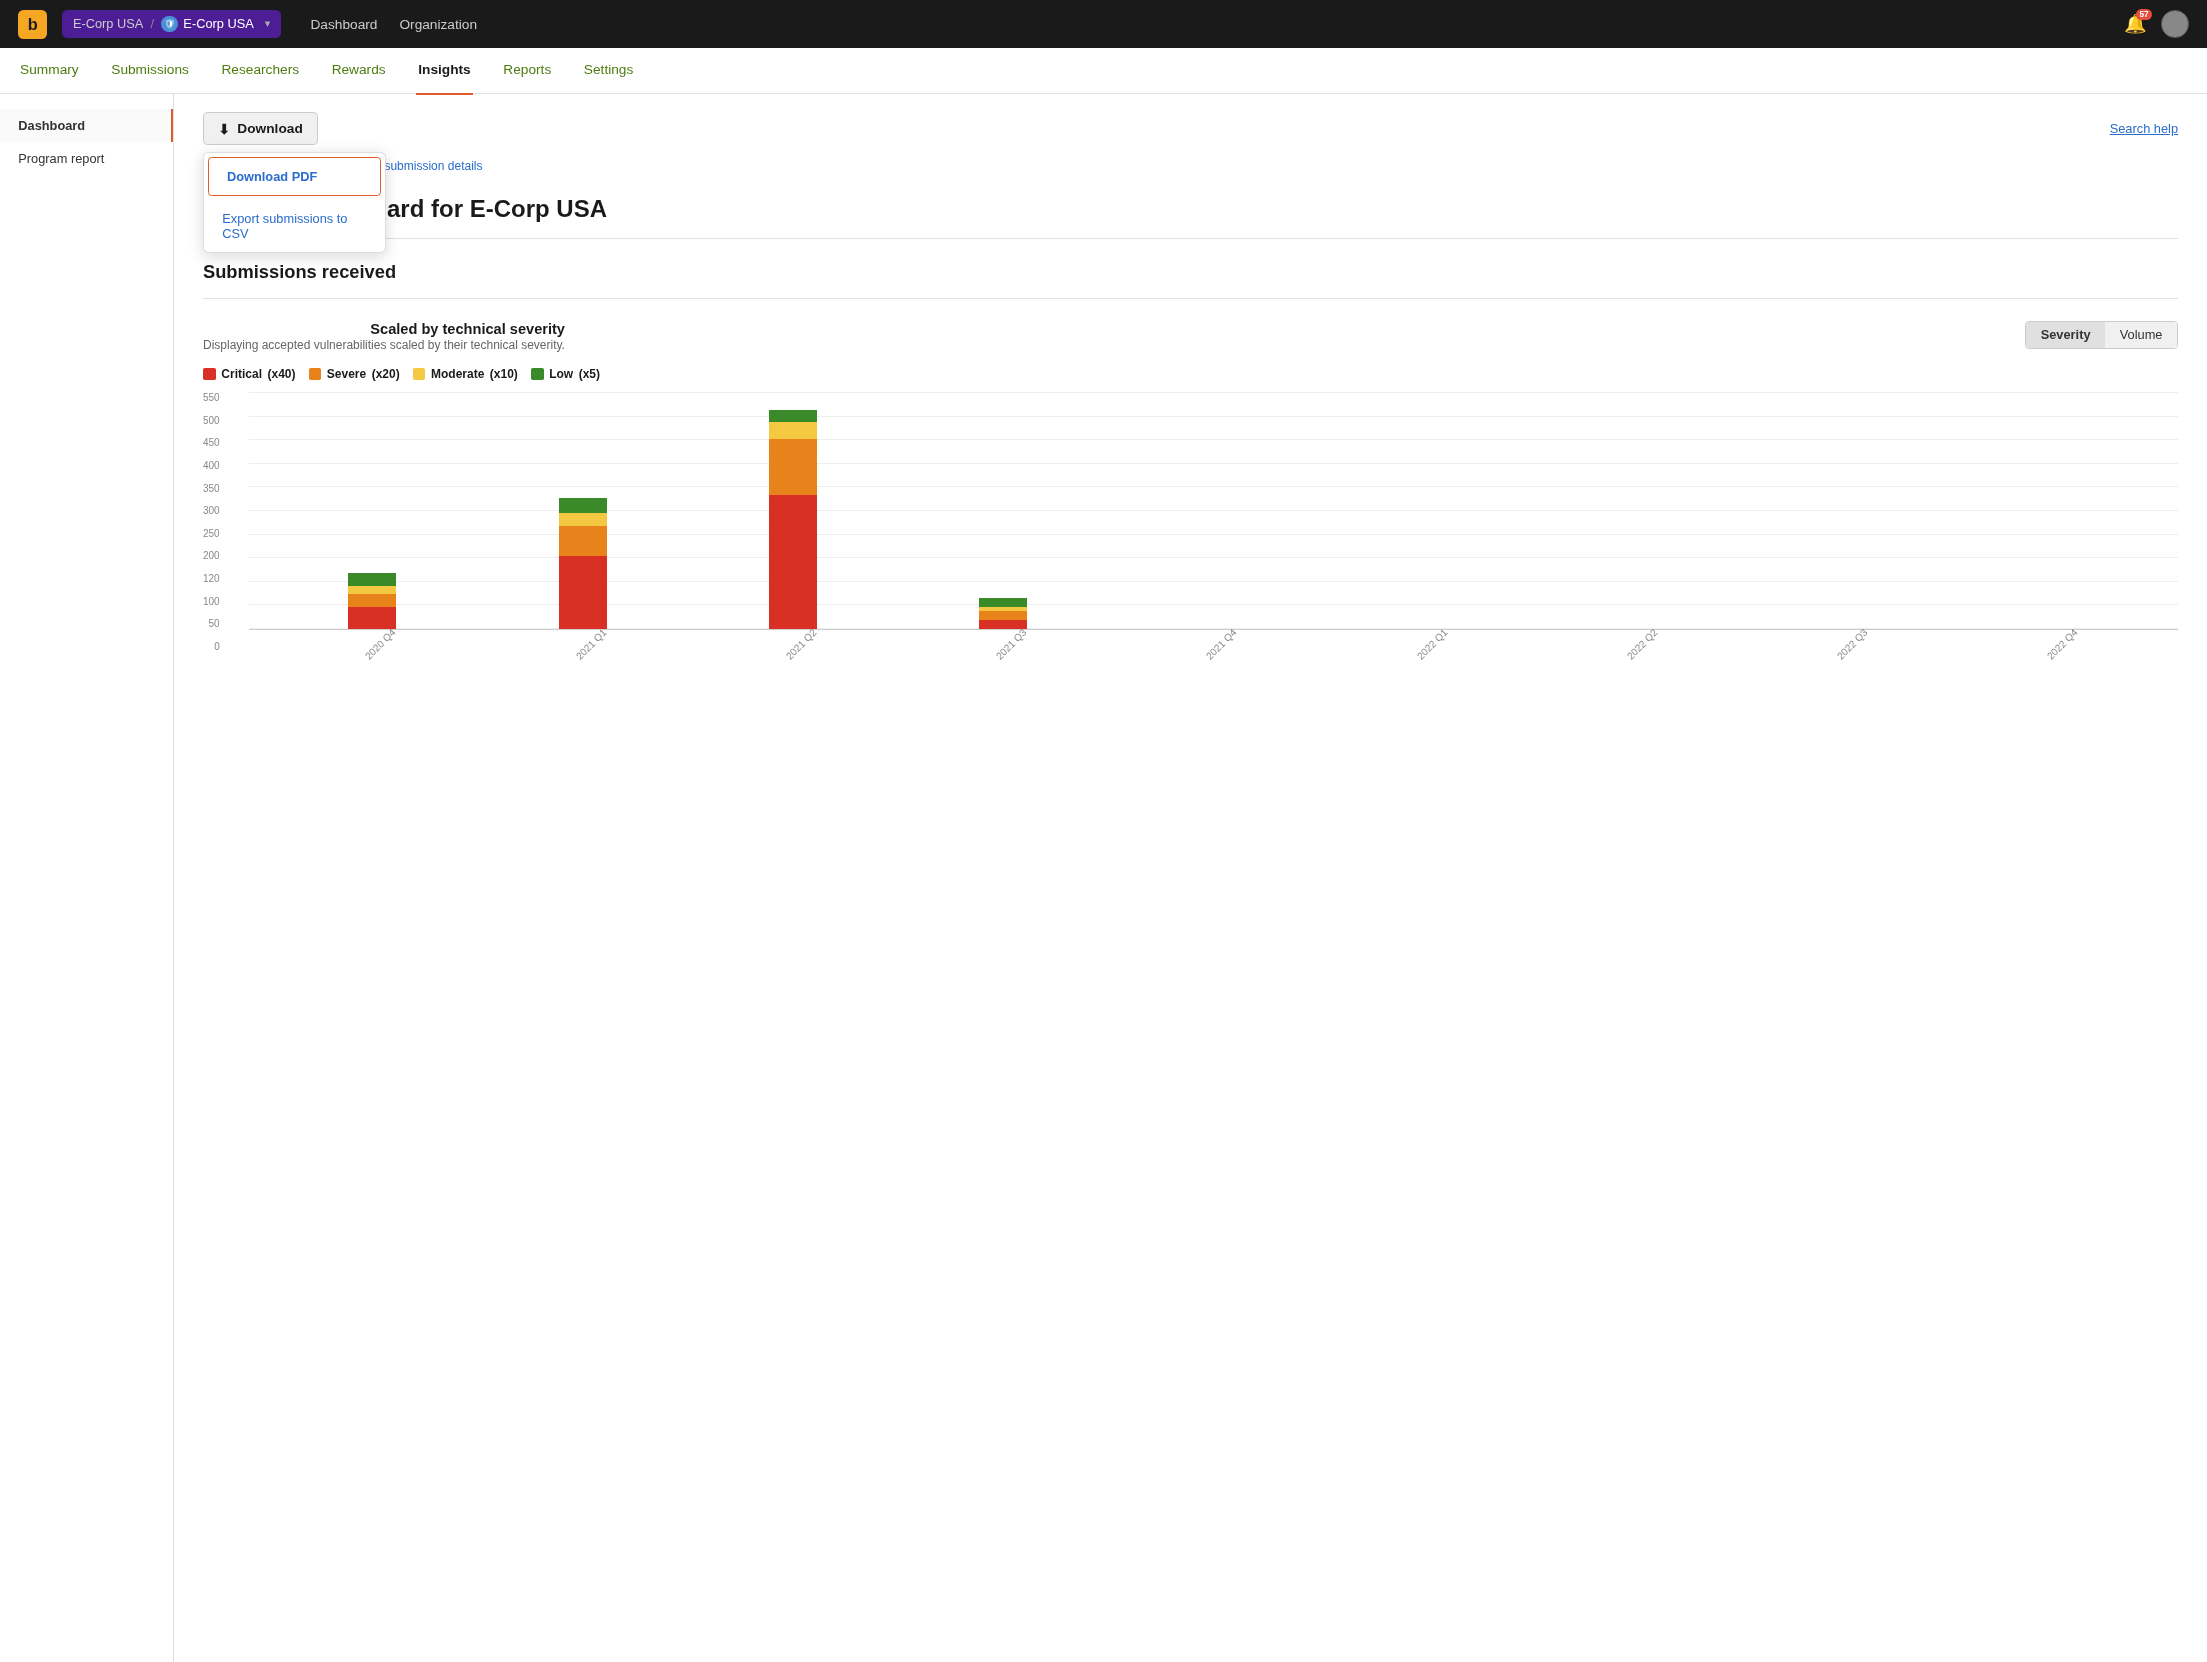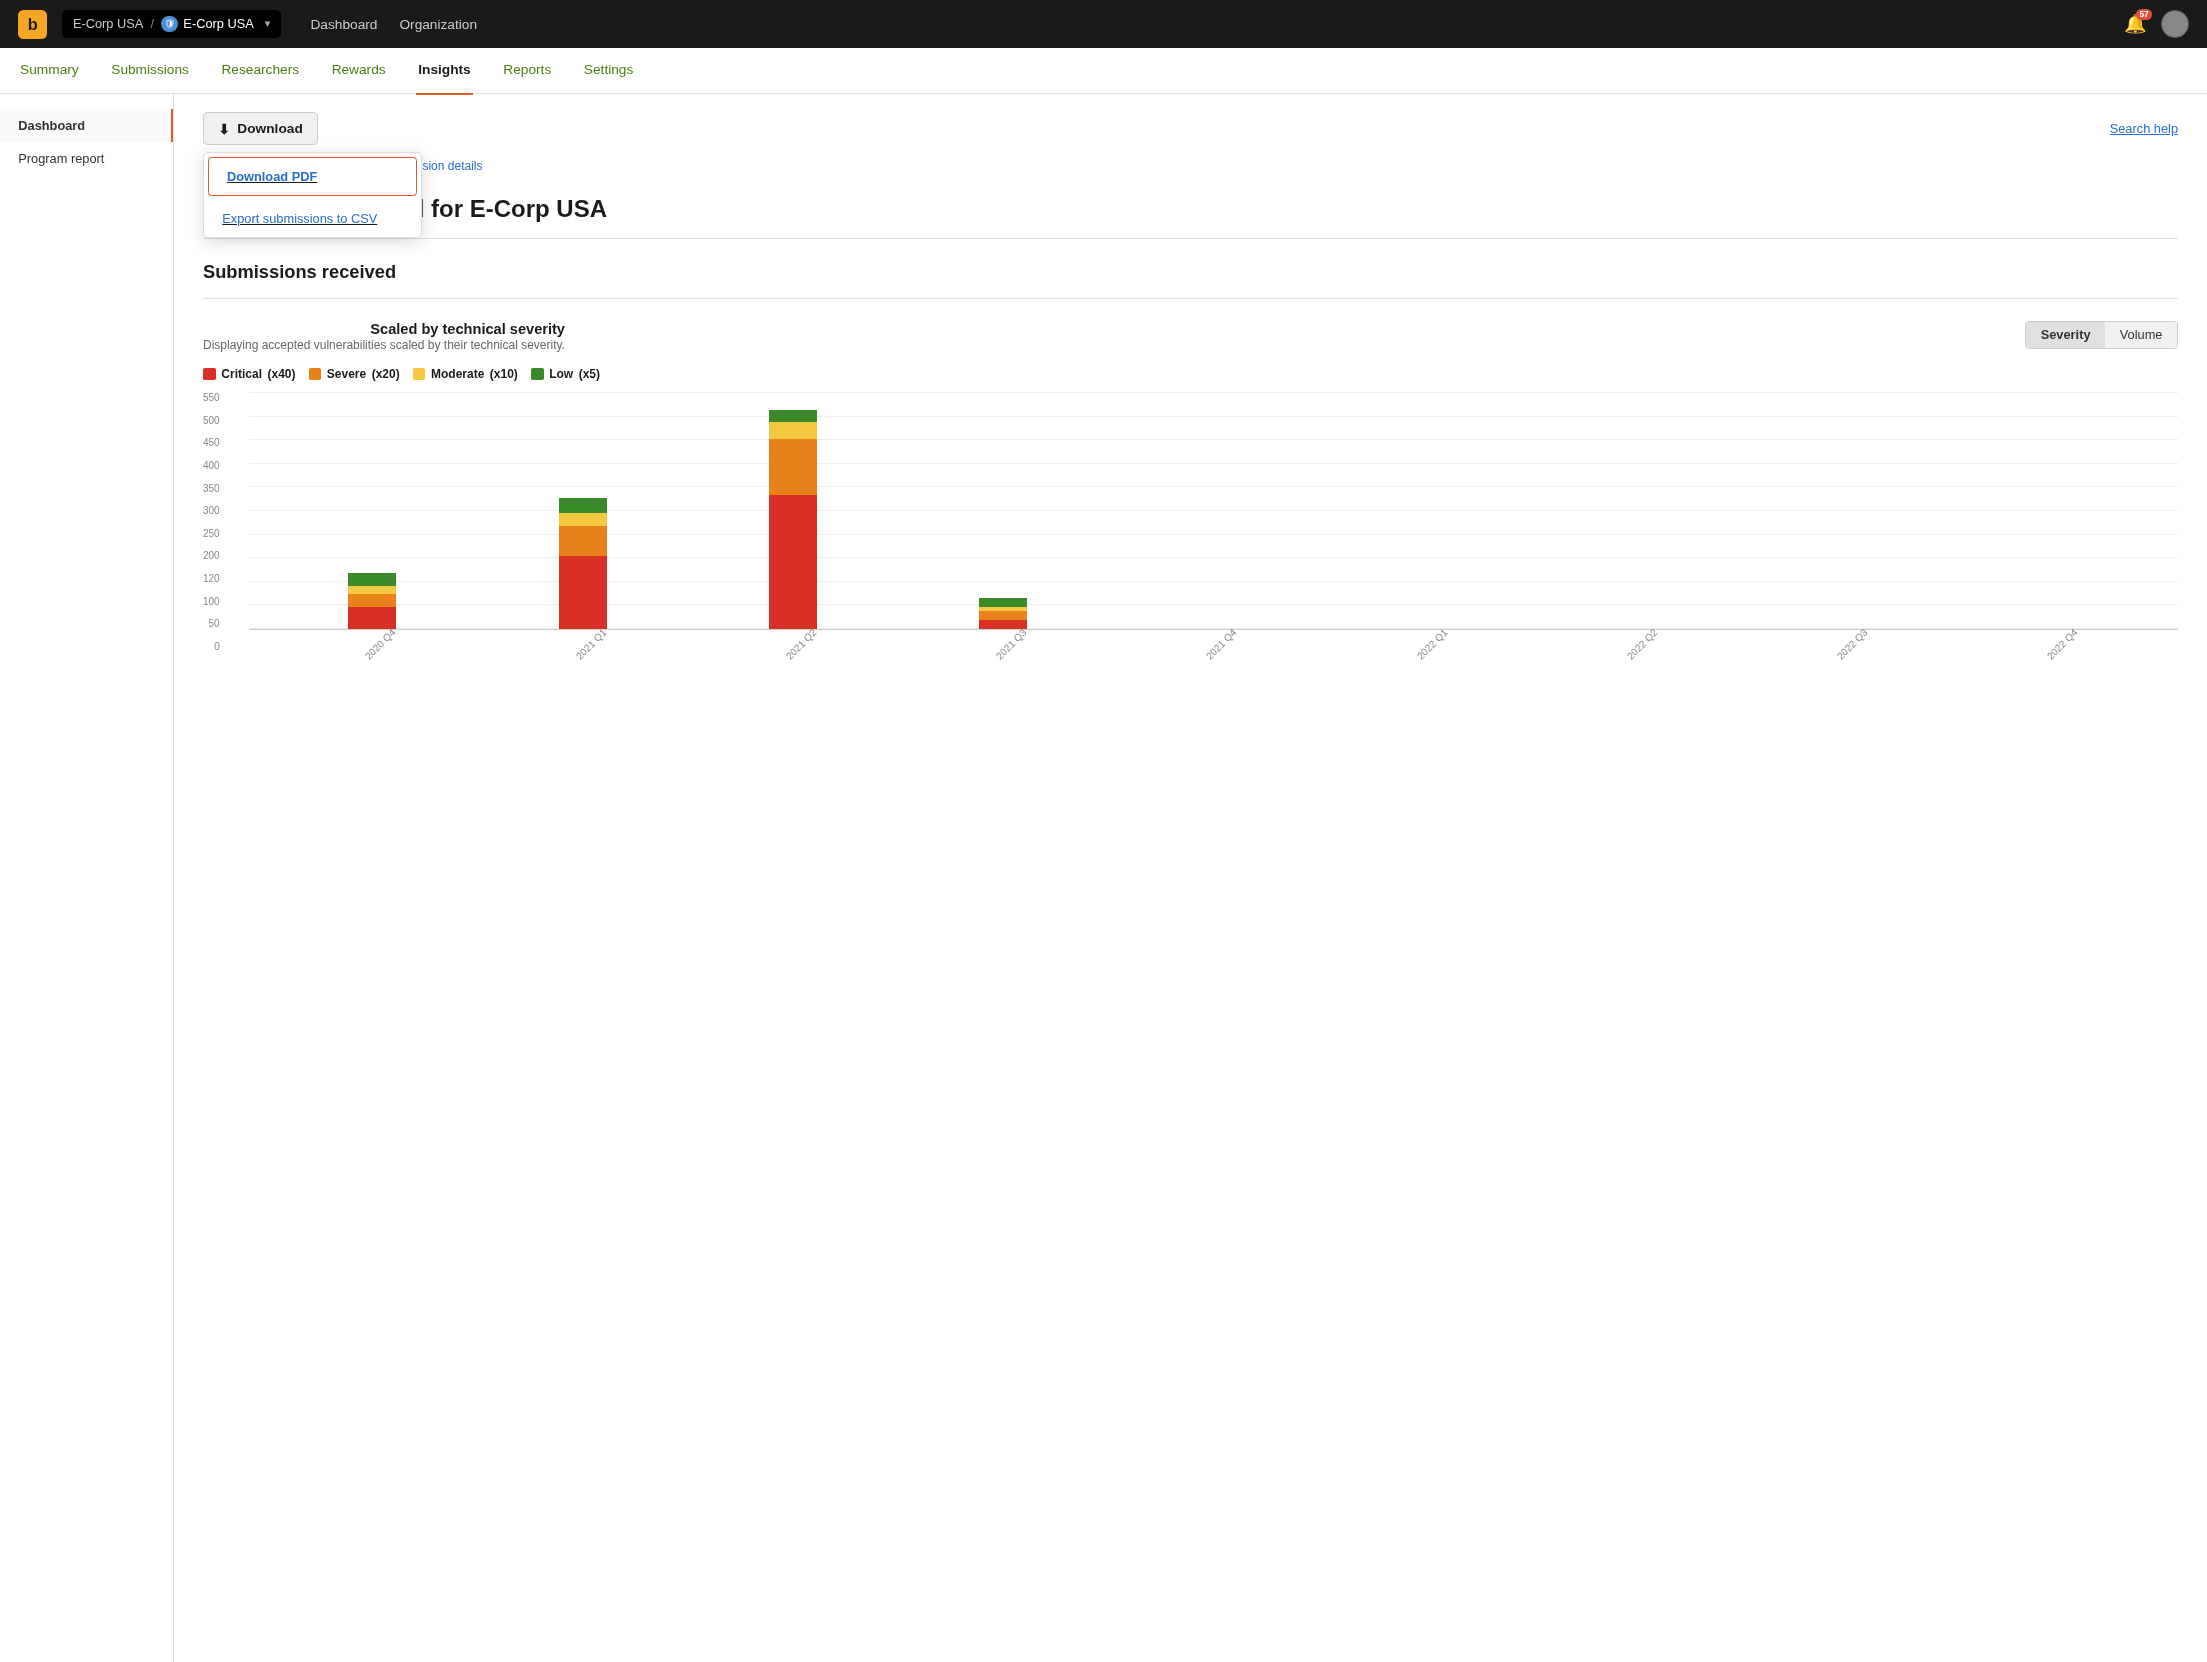--- a/index.html
+++ b/index.html
@@ -17,21 +17,21 @@
     .logo-icon {
       width: 29px; height: 29px;
       background: #f5a623;
       border-radius: 5.5px;
       display: flex; align-items: center; justify-content: center;
       color: #1a1a1a; font-weight: 900; font-size: 16.4px;
       flex-shrink: 0;
     }
     .breadcrumb-nav {
       display: flex; align-items: center; gap: 7.3px;
-      background: #000000;
+      background: #4c1d95;
       border-radius: 5.5px;
       padding: 5.5px 11px;
       color: #ccc;
       font-size: 12.8px;
       text-align: right;
     }
     .breadcrumb-sep { color: #888; }
     .breadcrumb-current {
       display: flex; align-items: center; gap: 5.5px;
       color: #fff;
@@ -132,24 +132,23 @@
     }
 
     
     .dropdown-menu {
       position: absolute;
       top: 40px; left: 0;
       background: white;
       border: 0.9px solid #ddd;
       border-radius: 5.5px;
       box-shadow: 0 3.7px 14.6px rgba(0,0,0,0.15);
-      width: 219px;
+      width: 183px;
       z-index: 100;
       overflow: hidden;
-      text-decoration: underline;
     }
     .dropdown-item {
       padding: 11px 18.3px;
       font-size: 12.8px; cursor: pointer;
       color: #2a6dcc;
     }
     .dropdown-item.highlighted {
       border: 1.8px solid #e05a2b;
       border-radius: 3.7px;
       margin: 3.7px;

